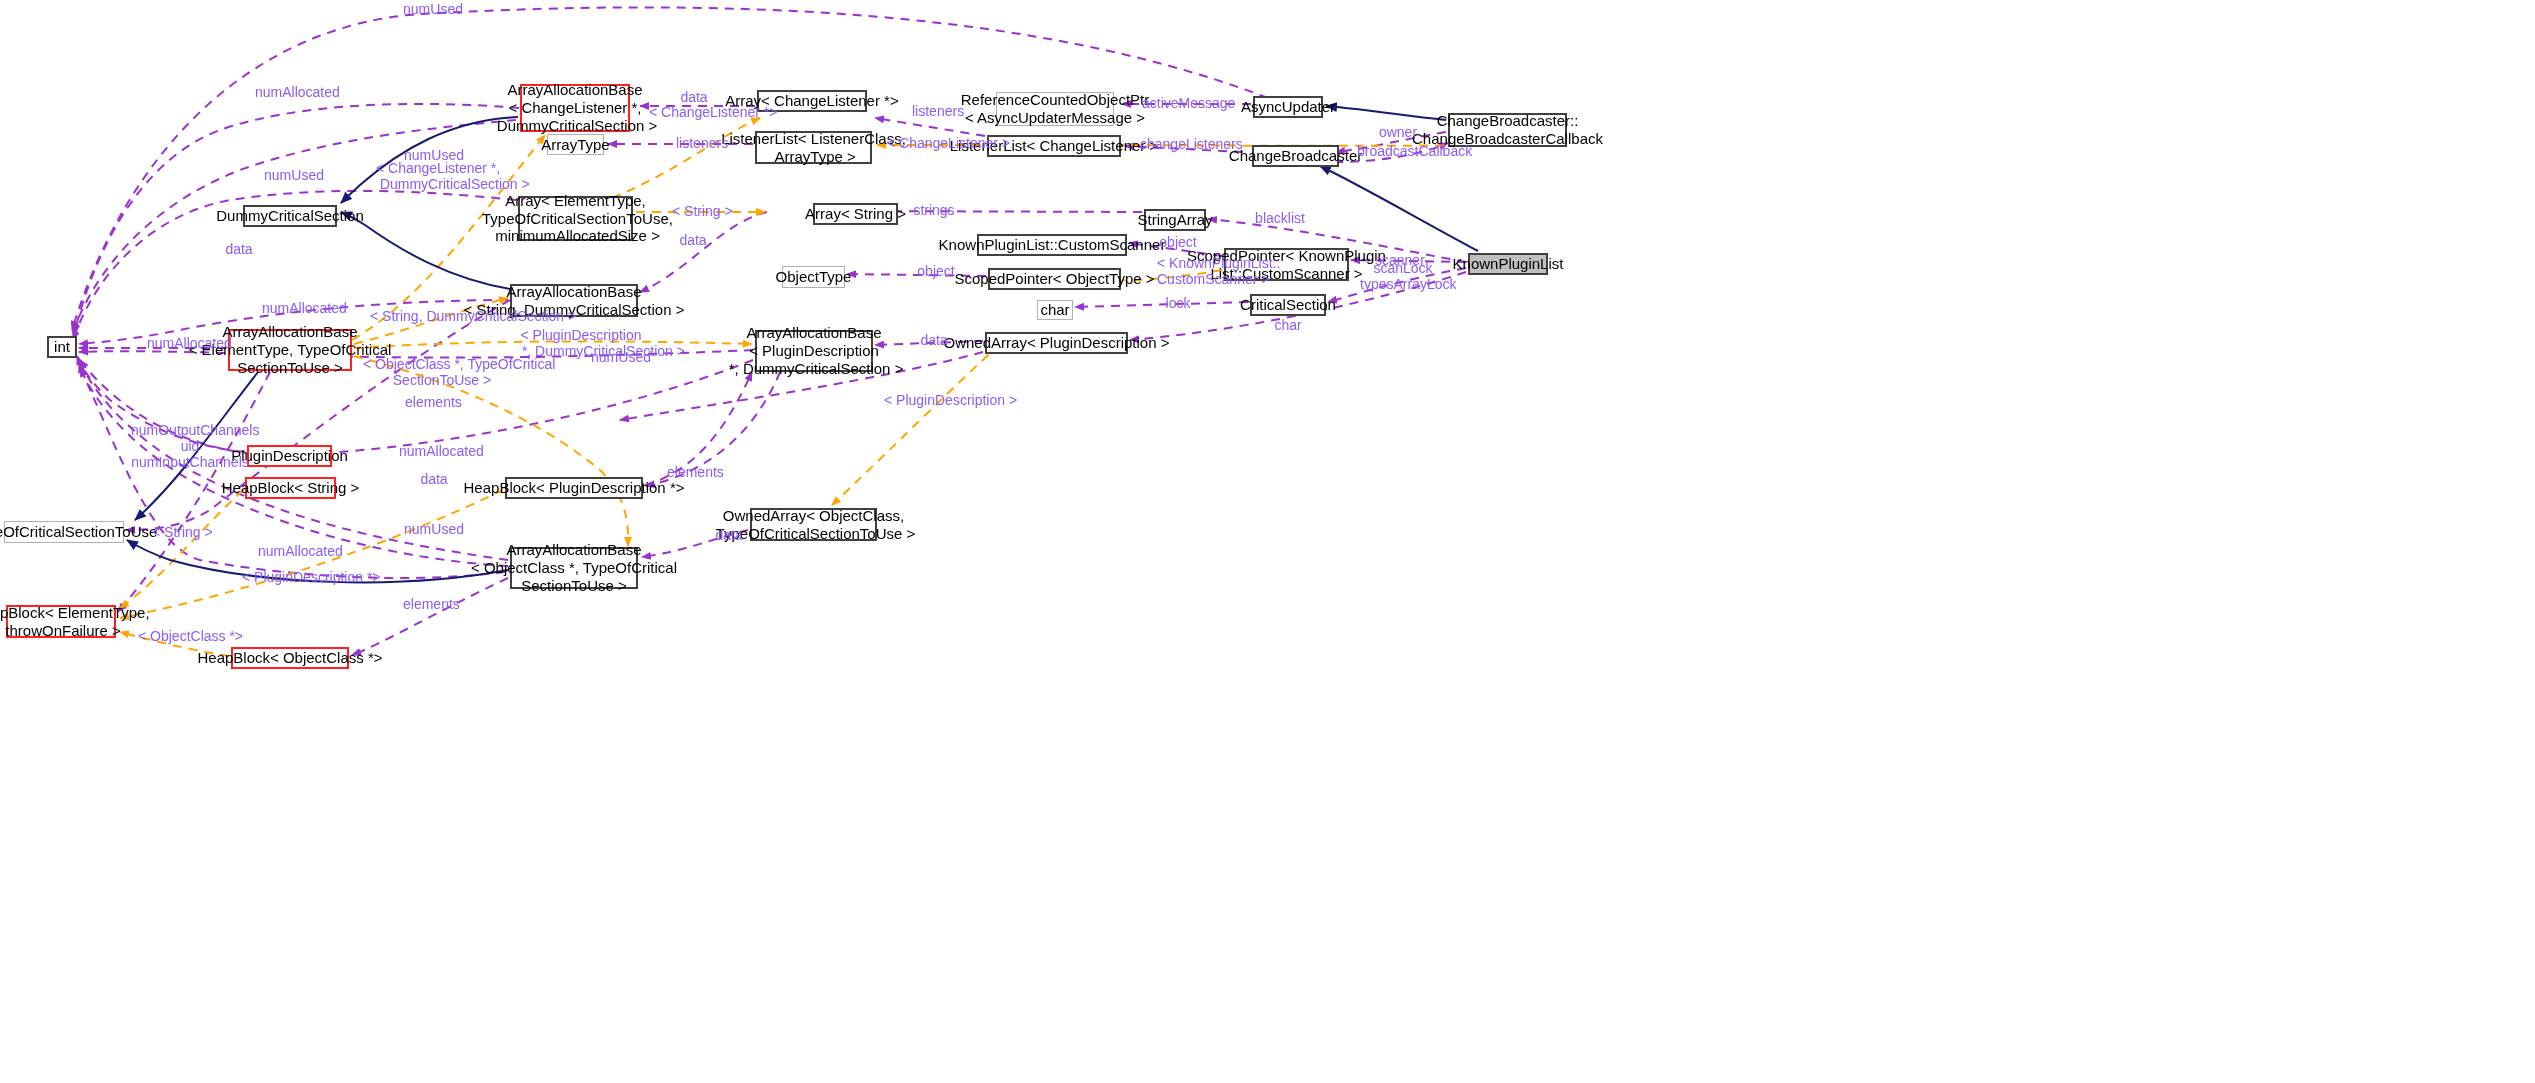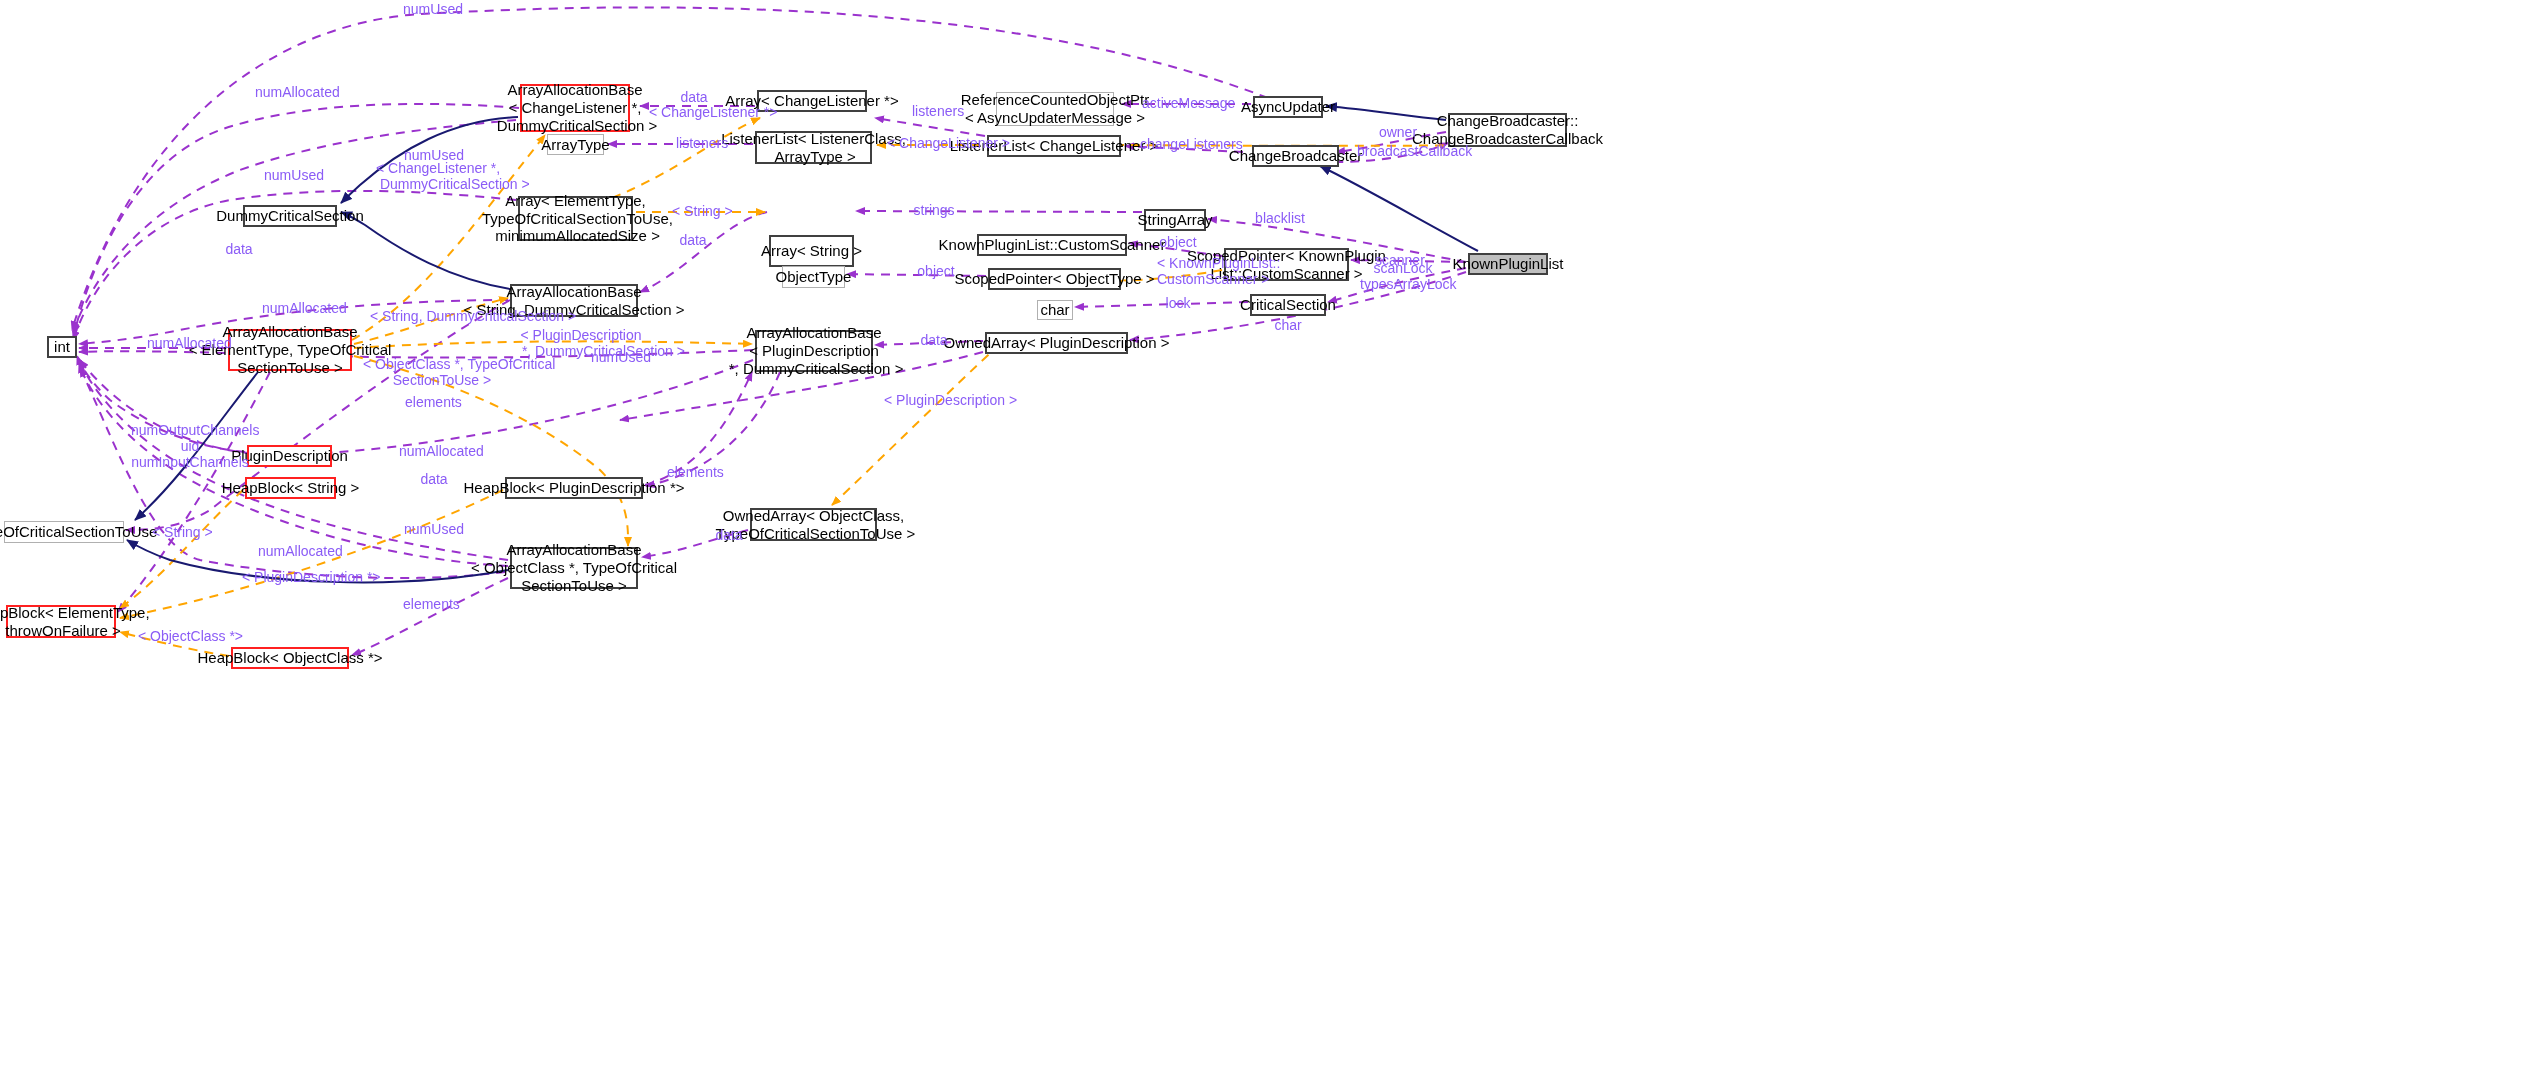--- a/index.html
+++ b/index.html
@@ -199,21 +199,21 @@
   <div class="node thick" style="left:1448px; top:113px; width:119px; height:34px;">ChangeBroadcaster::
 ChangeBroadcasterCallback</div>
   <div class="node grey" style="left:547px;  top:134px; width:57px;  height:21px;">ArrayType</div>
   <div class="node thick" style="left:755px;  top:131px; width:117px; height:33px;">ListenerList&lt; ListenerClass,
  ArrayType &gt;</div>
   <div class="node thick" style="left:987px;  top:135px; width:134px; height:22px;">ListenerList&lt; ChangeListener &gt;</div>
   <div class="node thick" style="left:1245px; top:145px; width:87px;  height:22px;margin-left:7px;">ChangeBroadcaster</div>
   <div class="node thick" style="left:518px;  top:196px; width:115px; height:45px;">Array&lt; ElementType,
  TypeOfCriticalSectionToUse,
  minimumAllocatedSize &gt;</div>
-  <div class="node thick" style="left:769px;  top:203px; width:85px;  height:32px;margin-top:32px;">Array&lt; String &gt;</div>
+  <div class="node thick" style="left:813px;  top:203px; width:85px;  height:22px;">Array&lt; String &gt;</div>
   <div class="node thick" style="left:1144px; top:209px; width:62px;  height:22px;">StringArray</div>
   <div class="node thick" style="left:243px;  top:205px; width:94px;  height:22px;">DummyCriticalSection</div>
   <div class="node thick" style="left:977px;  top:234px; width:150px; height:22px;">KnownPluginList::CustomScanner</div>
   <div class="node thick" style="left:1224px; top:248px; width:125px; height:33px;">ScopedPointer&lt; KnownPlugin
 List::CustomScanner &gt;</div>
   <div class="node filled" style="left:1468px; top:253px; width:80px;  height:22px;">KnownPluginList</div>
   <div class="node grey" style="left:782px;  top:266px; width:63px;  height:22px;">ObjectType</div>
   <div class="node thick" style="left:988px;  top:268px; width:133px; height:22px;">ScopedPointer&lt; ObjectType &gt;</div>
   <div class="node grey" style="left:1037px; top:300px; width:36px;  height:20px;">char</div>
   <div class="node thick" style="left:1250px; top:294px; width:76px;  height:22px;">CriticalSection</div>

